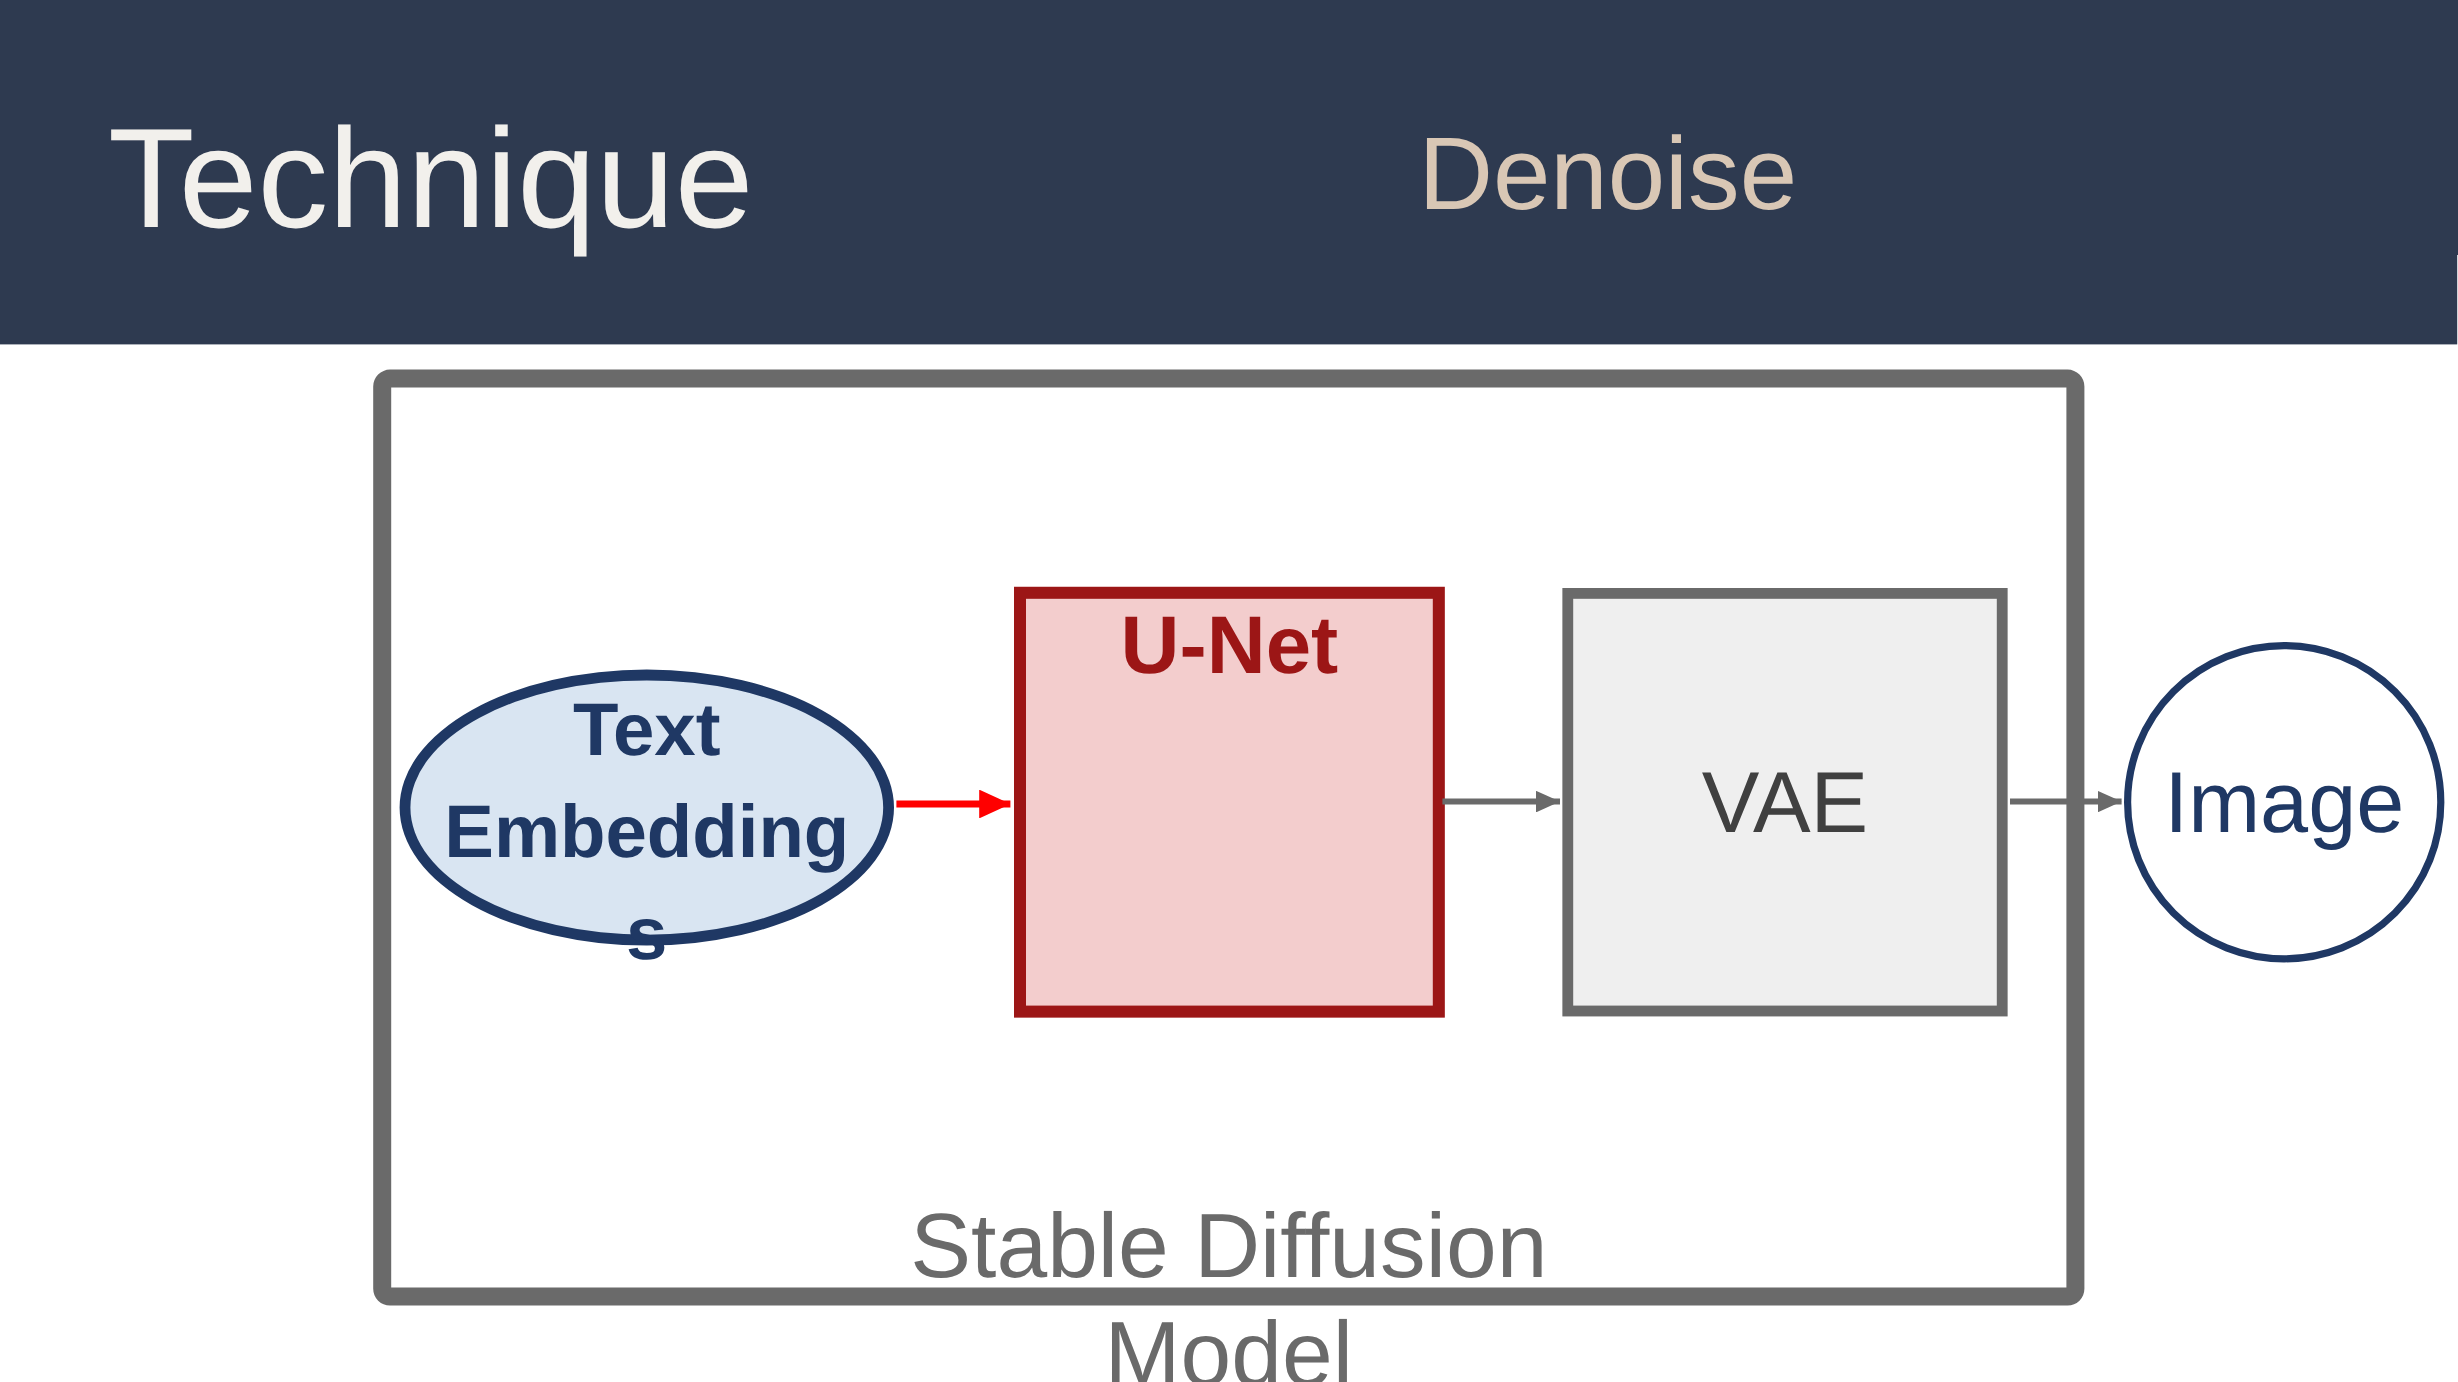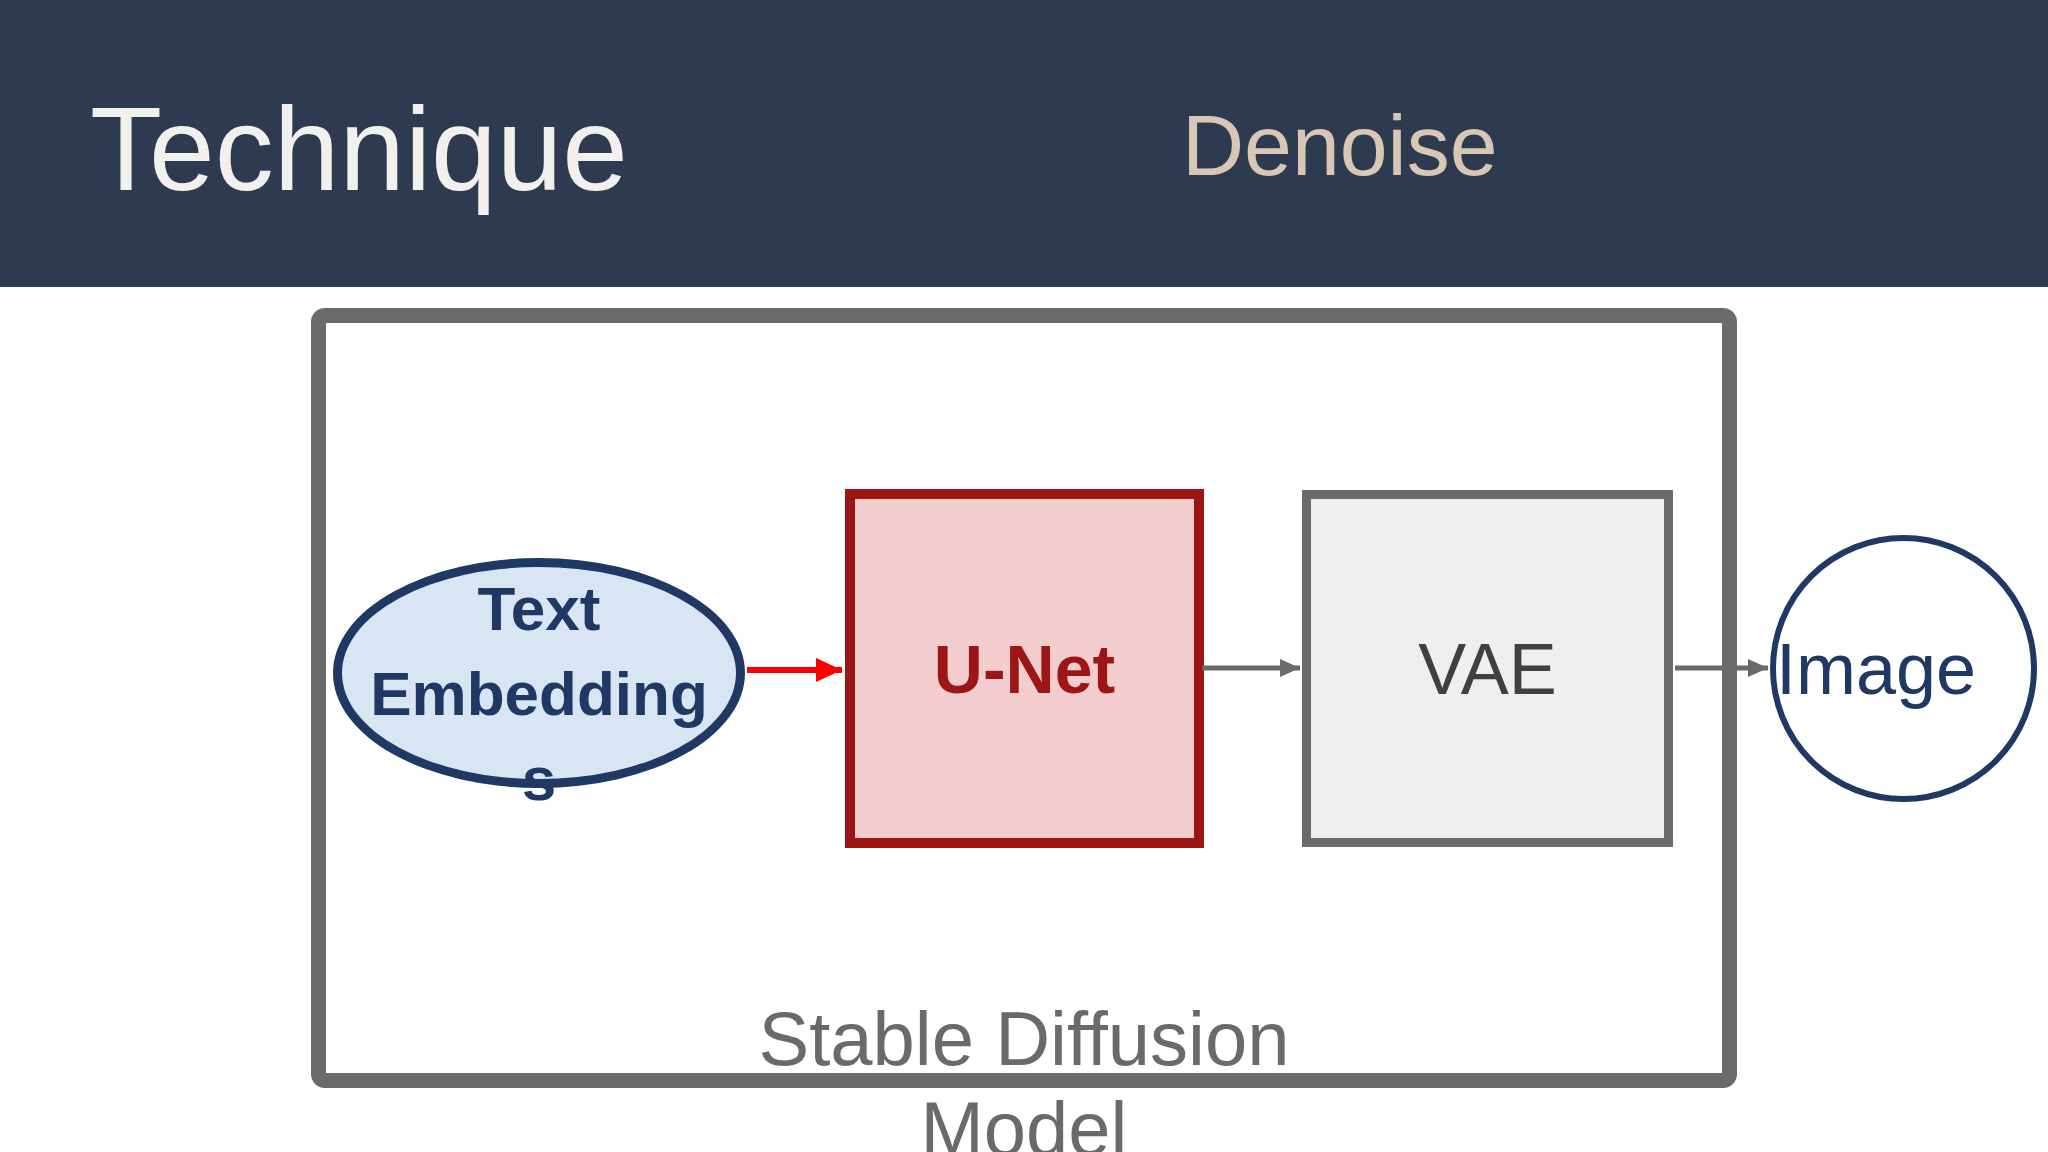--- a/index.html
+++ b/index.html
@@ -67,21 +67,21 @@
   }
   .ellipse-text span { display: block; }
 
   
   .unet {
     position: absolute; left: 845px; top: 489px;
     width: 359px; height: 359px;
     background: #F3CDCD;
     border: 10px solid #9C1616;
     box-sizing: border-box;
-    display: flex; align-items: center; justify-content: center;
+    display: flex; align-items: flex-start; justify-content: center;
     font-weight: bold;
     font-size: 68px;
     color: #9C1616;
   }
 
   
   .vae {
     position: absolute; left: 1302px; top: 490px;
     width: 371px; height: 357px;
     background: #EFEFEF;
@@ -95,21 +95,21 @@
   .vae span { display: block; }
 
   
   .image-circle {
     position: absolute; left: 1770px; top: 535px;
     width: 267px; height: 267px;
     background: #ffffff;
     border: 6px solid #1F3864;
     border-radius: 50%;
     box-sizing: border-box;
-    display: flex; align-items: center; justify-content: flex-start;
+    display: flex; align-items: center; justify-content: center;
     font-size: 72px;
     color: #1F3864;
   }
 
   
   .arrows {
     position: absolute; left: 0; top: 0;
     width: 2048px; height: 1152px;
     pointer-events: none;
   }

